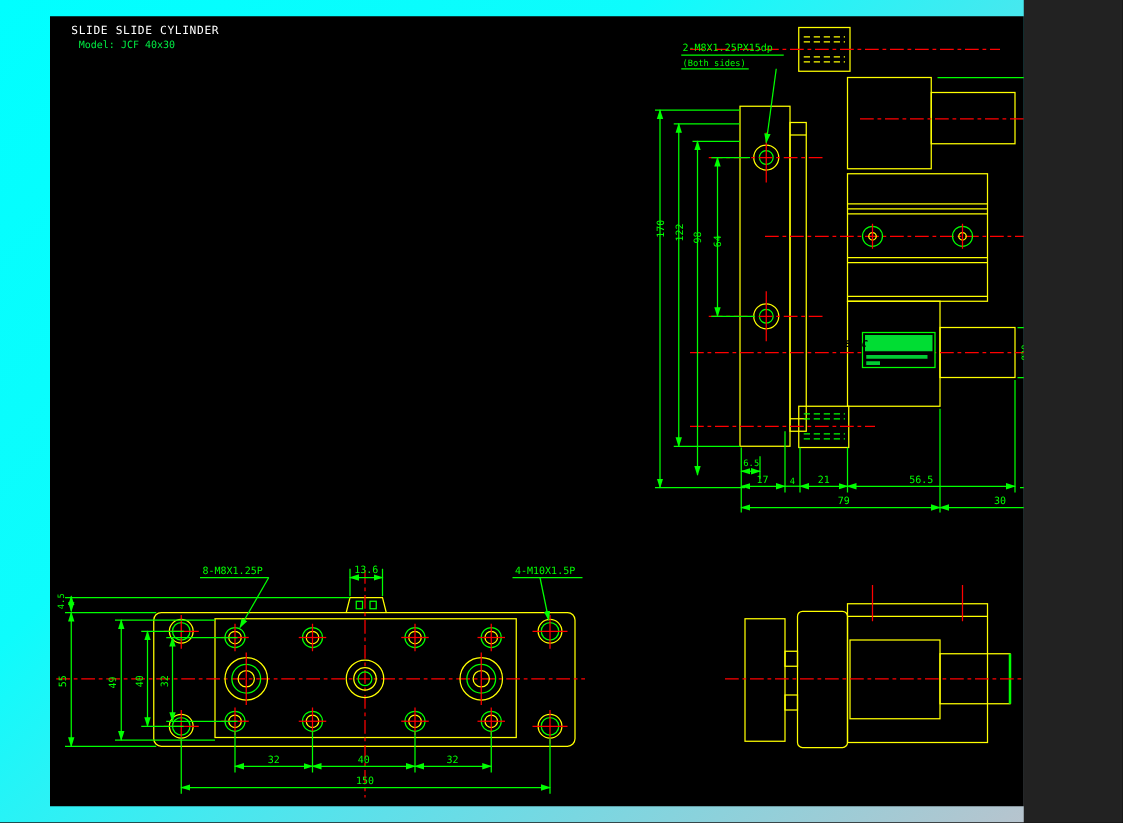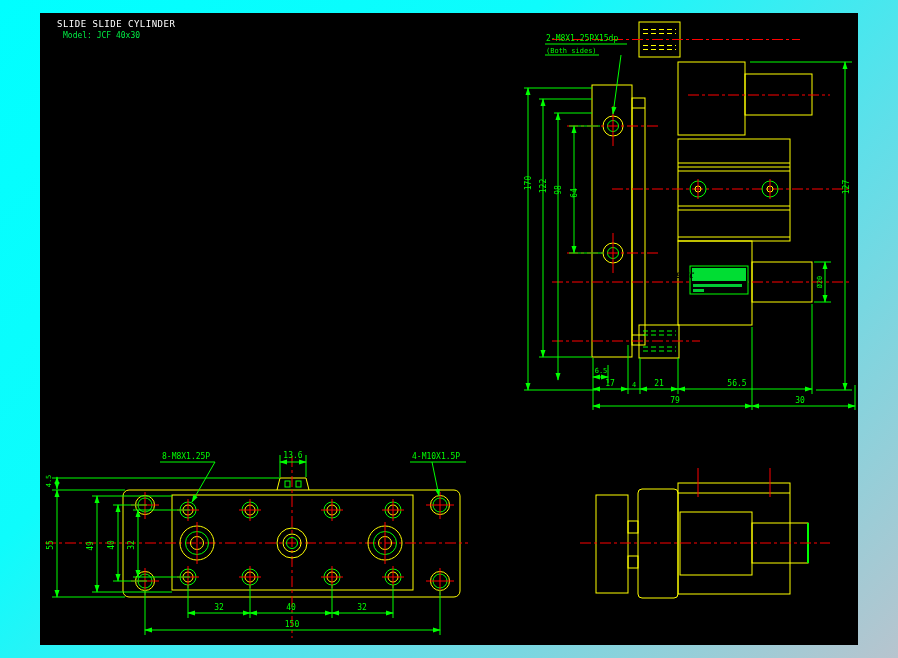--- a/index.html
+++ b/index.html
@@ -1,17 +1,17 @@
 <!DOCTYPE html>
 <html><head>
 <meta charset="utf-8">
 <style>
   html,body{margin:0;padding:0;background:#222;}
   .stage{
-    position:relative;width:898px;height:658px;overflow:hidden;
+    position:relative;width:819px;height:658px;overflow:hidden;
     background:linear-gradient(135deg,#00ffff 0%,#0efcfc 35%,#5fdfe9 65%,#b7c4ce 100%);
     font-family:"DejaVu Sans Mono", monospace;
   }
   .canvas{position:absolute;left:40px;top:13px;width:818px;height:632px;background:#000;}
   svg{position:absolute;left:0;top:0;}
   text{font-family:"DejaVu Sans Mono", monospace;}
   .dim{fill:#00ff00;font-size:8px;}
   .dim-s{fill:#00ff00;font-size:7px;}
   .note{fill:#00ff00;font-size:8px;}
   .ttl{fill:#ffffff;font-size:9px;letter-spacing:0.5px;}

